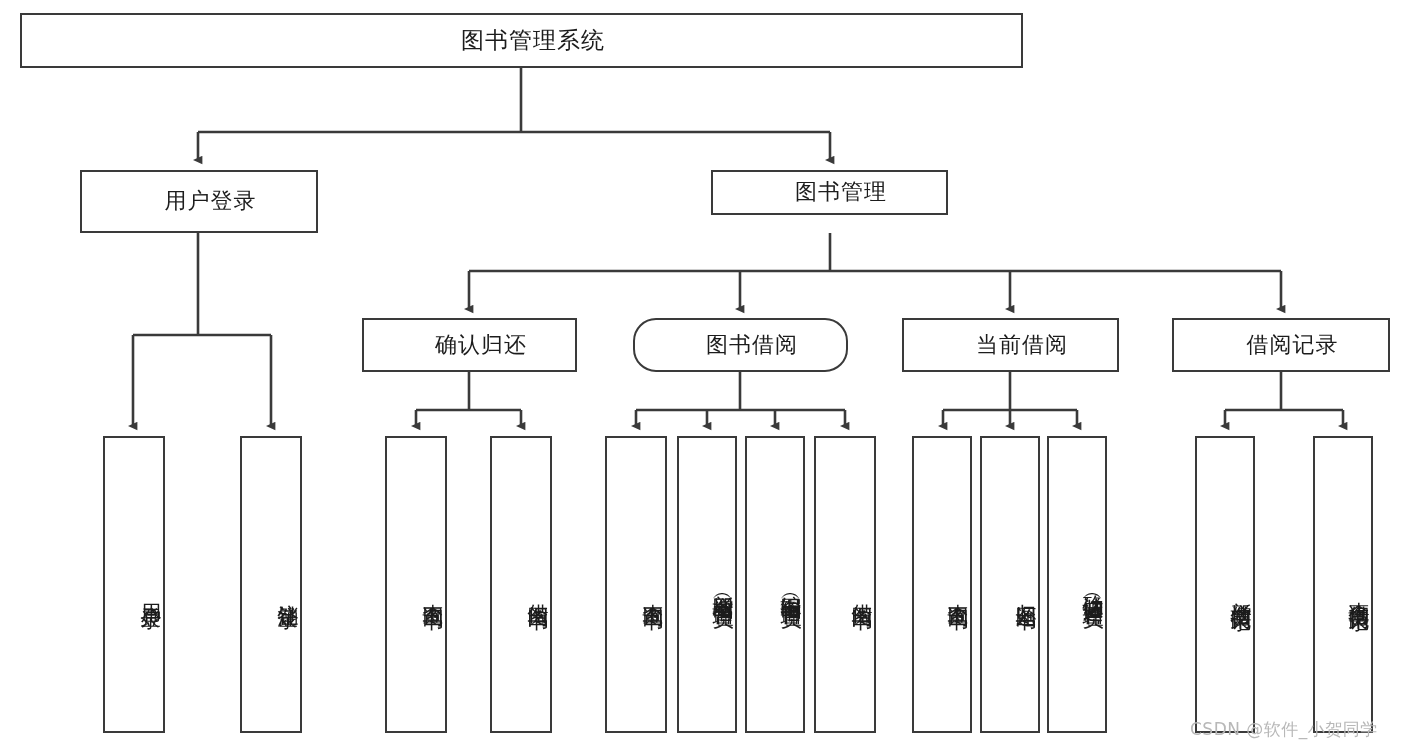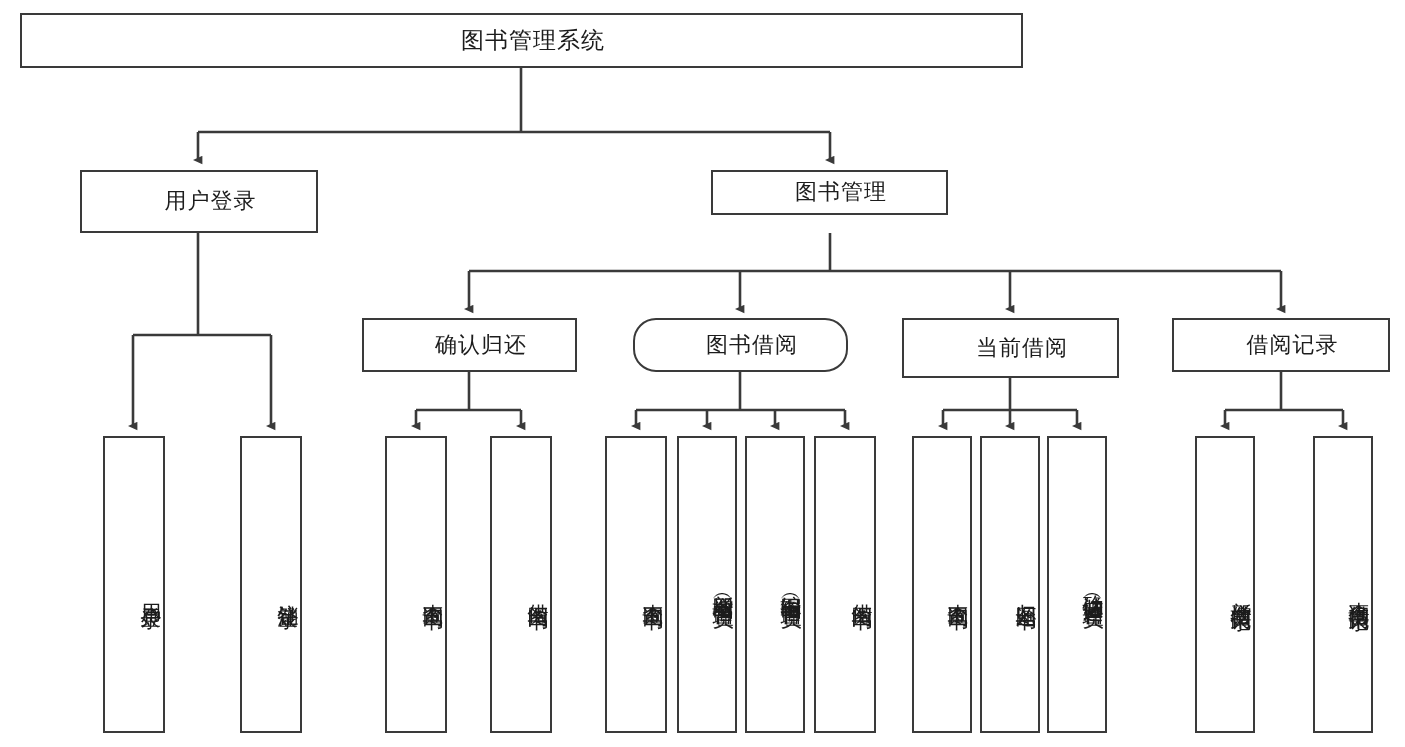--- a/index.html
+++ b/index.html
@@ -135,21 +135,21 @@
   <div class="node horiz" style="left:711px; top:170px; width:237px; height:45px;">
     <span>图书管理</span>
   </div>
 
   <div class="node horiz" style="left:362px; top:318px; width:215px; height:54px;">
     <span>确认归还</span>
   </div>
   <div class="node horiz" style="left:633px; top:318px; width:215px; height:54px;border-radius:23px;">
     <span>图书借阅</span>
   </div>
-  <div class="node horiz" style="left:902px; top:318px; width:217px; height:60px;">
+  <div class="node horiz" style="left:902px; top:318px; width:217px; height:54px;">
     <span>当前借阅</span>
   </div>
   <div class="node horiz" style="left:1172px; top:318px; width:218px; height:54px;">
     <span>借阅记录</span>
   </div>
 
   <div class="node vert" style="left:103px; top:436px; width:62px; height:297px;">
     <span class="vtext">用户登录</span>
   </div>
   <div class="node vert" style="left:240px; top:436px; width:62px; height:297px;">
@@ -186,14 +186,15 @@
     <span class="vtext">确认归还（管理员）</span>
   </div>
 
   <div class="node vert" style="left:1195px; top:436px; width:60px; height:297px;">
     <span class="vtext">新增借阅记录</span>
   </div>
   <div class="node vert" style="left:1313px; top:436px; width:60px; height:297px;">
     <span class="vtext">查询借阅记录</span>
   </div>
 
+  <div class="watermark" style="left:1190px; top:718px;">CSDN @软件_小贺同学</div>
 
 </div>
 
 </body></html>

